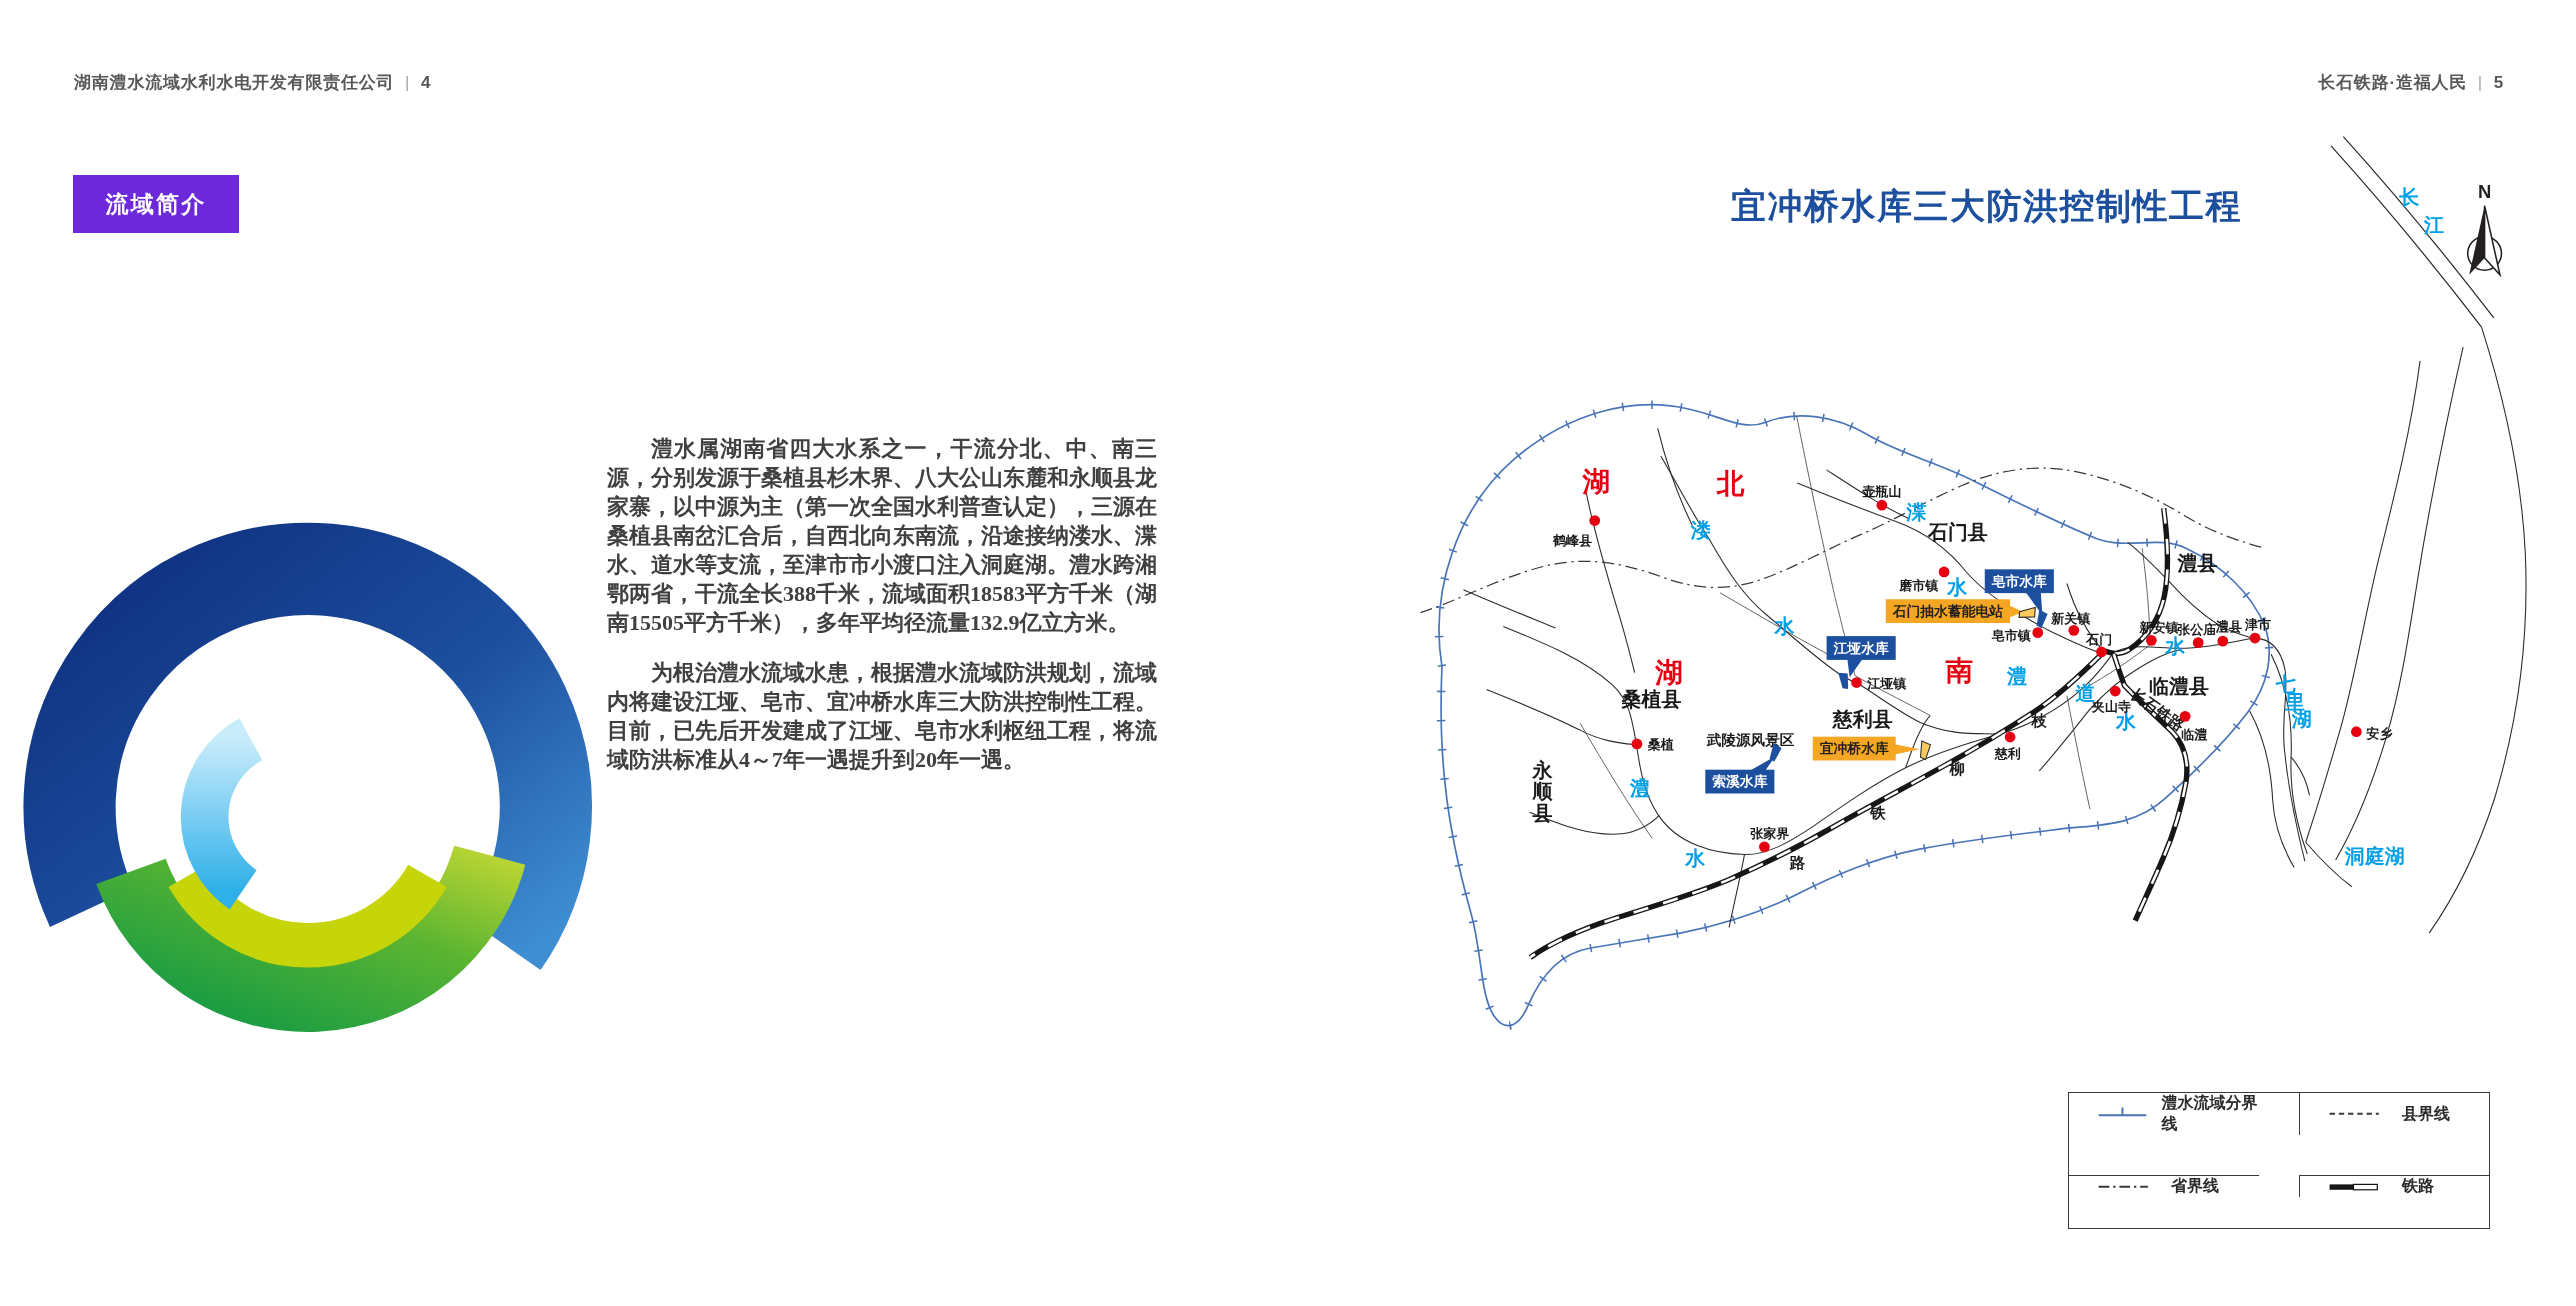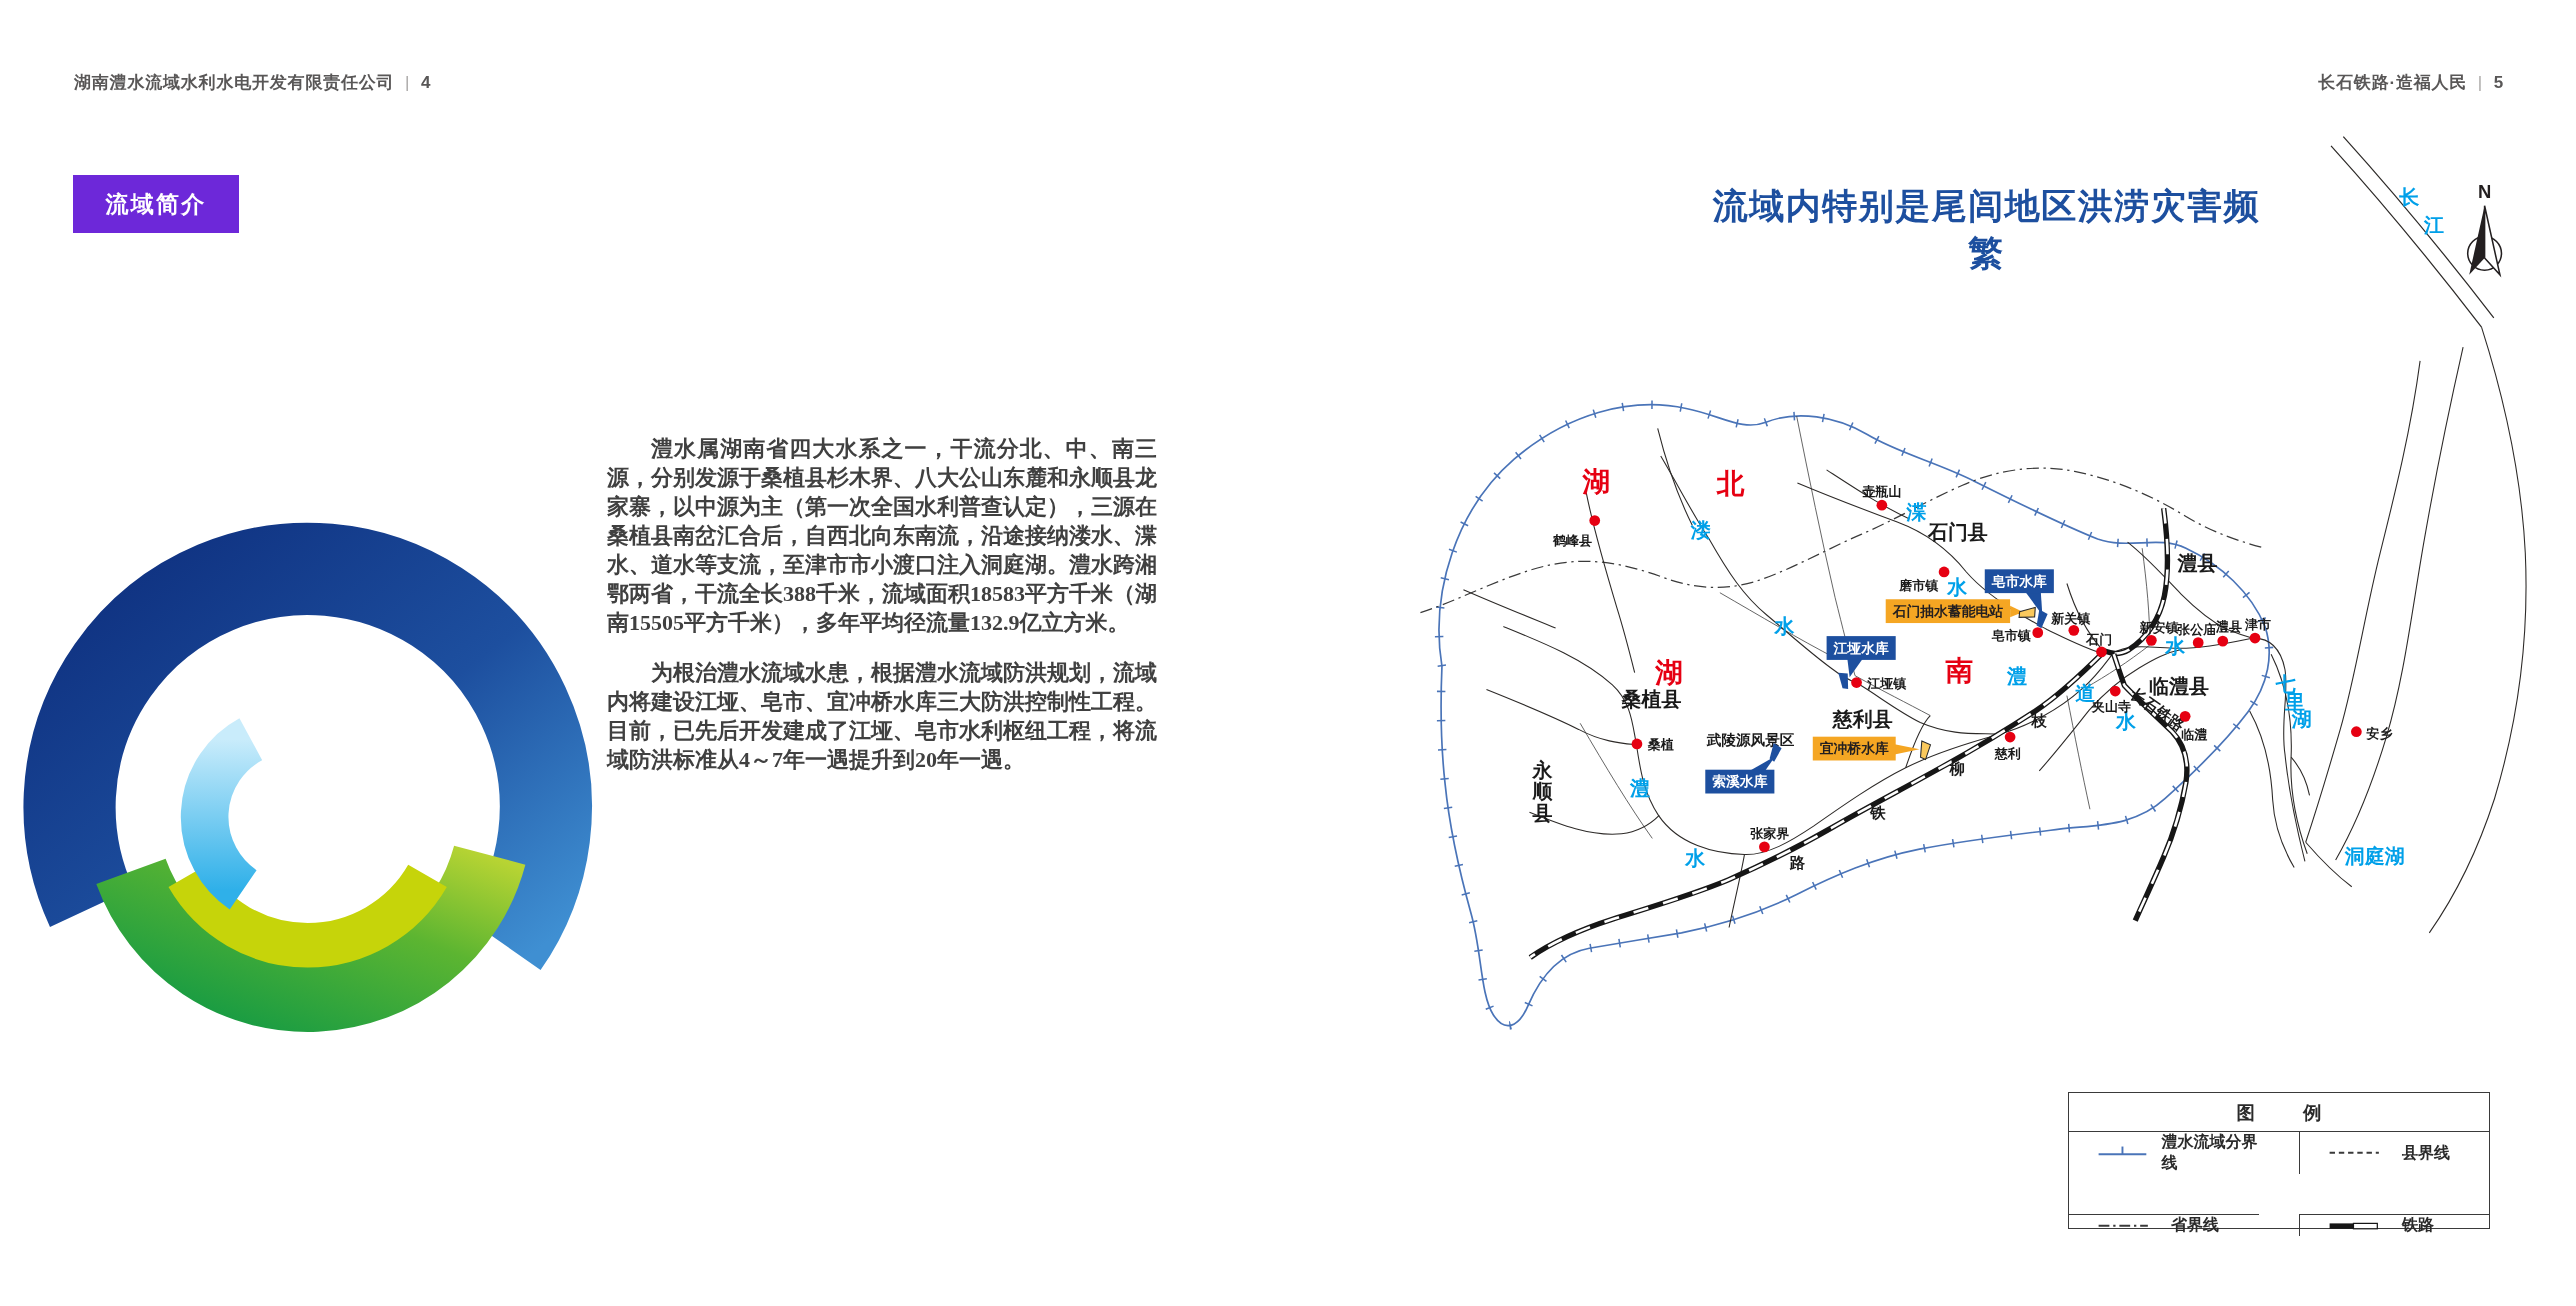--- a/index.html
+++ b/index.html
@@ -77,21 +77,21 @@
       </linearGradient>
     </defs>
     <path d="M644,1208 A310,310 0 1 0 109,1161" fill="none" stroke="url(#gBlue)" stroke-width="120"></path>
     <path d="M160,1114 A245,245 0 0 0 627,1093" fill="none" stroke="url(#gGreen)" stroke-width="96"></path>
     <path d="M234,1120 A180,180 0 0 0 546,1120" fill="none" stroke="#c6d40a" stroke-width="58"></path>
     <path d="M316,942 A115,115 0 0 0 306,1138" fill="none" stroke="url(#gLB)" stroke-width="62"></path>
     <circle cx="390" cy="1040" r="68" fill="#ffffff"></circle>
   </svg>
 </div>
 
-<div id="map-title">流域内特别是尾闾地区洪涝灾害频繁</div>
+<div id="map-title">宜冲桥水库三大防洪控制性工程</div>
 
 <div id="map-box">
 <svg id="map-svg" width="2576" height="1306" viewBox="0 0 3355 1701">
 
   <g>
     <path id="bb" d="M1878,868 C1862,770 1898,662 1972,598 C2040,540 2122,516 2196,532 C2242,541 2268,562 2300,550 C2340,534 2392,542 2432,566 C2472,590 2522,602 2572,627 C2622,652 2682,682 2732,702 C2772,716 2812,697 2847,714 C2892,735 2932,772 2950,816 C2962,852 2954,892 2928,927 C2898,967 2862,1002 2820,1040 C2780,1077 2732,1074 2682,1080 C2632,1086 2562,1094 2500,1106 C2440,1118 2390,1140 2340,1165 C2290,1190 2240,1205 2190,1215 C2150,1222 2110,1228 2070,1235 C2030,1242 2005,1275 1990,1310 C1978,1338 1960,1345 1945,1322 C1928,1295 1930,1240 1916,1190 C1902,1140 1888,1080 1882,1020 C1876,966 1876,916 1878,868 Z" fill="none" stroke="#4a74b8" stroke-width="2.2"></path>
     <path d="M1878,868 C1862,770 1898,662 1972,598 C2040,540 2122,516 2196,532 C2242,541 2268,562 2300,550 C2340,534 2392,542 2432,566 C2472,590 2522,602 2572,627 C2622,652 2682,682 2732,702 C2772,716 2812,697 2847,714 C2892,735 2932,772 2950,816 C2962,852 2954,892 2928,927 C2898,967 2862,1002 2820,1040 C2780,1077 2732,1074 2682,1080 C2632,1086 2562,1094 2500,1106 C2440,1118 2390,1140 2340,1165 C2290,1190 2240,1205 2190,1215 C2150,1222 2110,1228 2070,1235 C2030,1242 2005,1275 1990,1310 C1978,1338 1960,1345 1945,1322 C1928,1295 1930,1240 1916,1190 C1902,1140 1888,1080 1882,1020 C1876,966 1876,916 1878,868 Z" fill="none" stroke="#4a74b8" stroke-width="11" stroke-dasharray="2 36"></path>
   </g>
   <path d="M1850,798 C1905,780 1962,748 2018,736 C2074,724 2122,736 2166,752 C2210,768 2252,770 2296,754 C2340,738 2382,714 2424,696 C2466,678 2510,652 2556,632 C2602,612 2652,604 2702,614 C2752,624 2800,644 2846,672 C2884,695 2920,706 2950,714" fill="none" stroke="#3a3a3a" stroke-width="1.6" stroke-dasharray="16 6 3 6"></path>
   <g fill="none" stroke="#4a4a4a" stroke-width="1.1">
@@ -230,21 +230,20 @@
         <polygon points="-6,-11 6,-8 3,12 -4,10" transform="translate(2659 806) rotate(15)" fill="#1d4f9f" stroke="none" stroke-width="1.4"></polygon>
         <polygon points="-6,-11 6,-8 3,12 -4,10" transform="translate(2402 886) rotate(-10)" fill="#1d4f9f" stroke="none" stroke-width="1.4"></polygon>
         <polygon points="-6,-11 6,-8 3,12 -4,10" transform="translate(2312 980) rotate(20)" fill="#1d4f9f" stroke="none" stroke-width="1.4"></polygon>
         <polygon points="-6,-11 6,-8 3,12 -4,10" transform="translate(2641 799) rotate(80)" fill="#fbc95c" stroke="#2a2a2a" stroke-width="1.4"></polygon>
         <polygon points="-6,-11 6,-8 3,12 -4,10" transform="translate(2507 977) rotate(10)" fill="#fbc95c" stroke="#2a2a2a" stroke-width="1.4"></polygon>
       </g>
 </svg>
 </div>
 
 <div id="legend">
-  <div class="ttl">图 例</div>
   <div class="grid">
     <div class="cell">
       <span class="sym">
         <svg width="54" height="15.4" viewBox="0 0 70 20">
             <line x1="2" y1="12" x2="64" y2="12" stroke="#4a74b8" stroke-width="2.5"></line>
             <line x1="33" y1="12" x2="33" y2="2" stroke="#4a74b8" stroke-width="2.5"></line>
           </svg>
       </span>
       <span>澧水流域分界线</span>
     </div>

